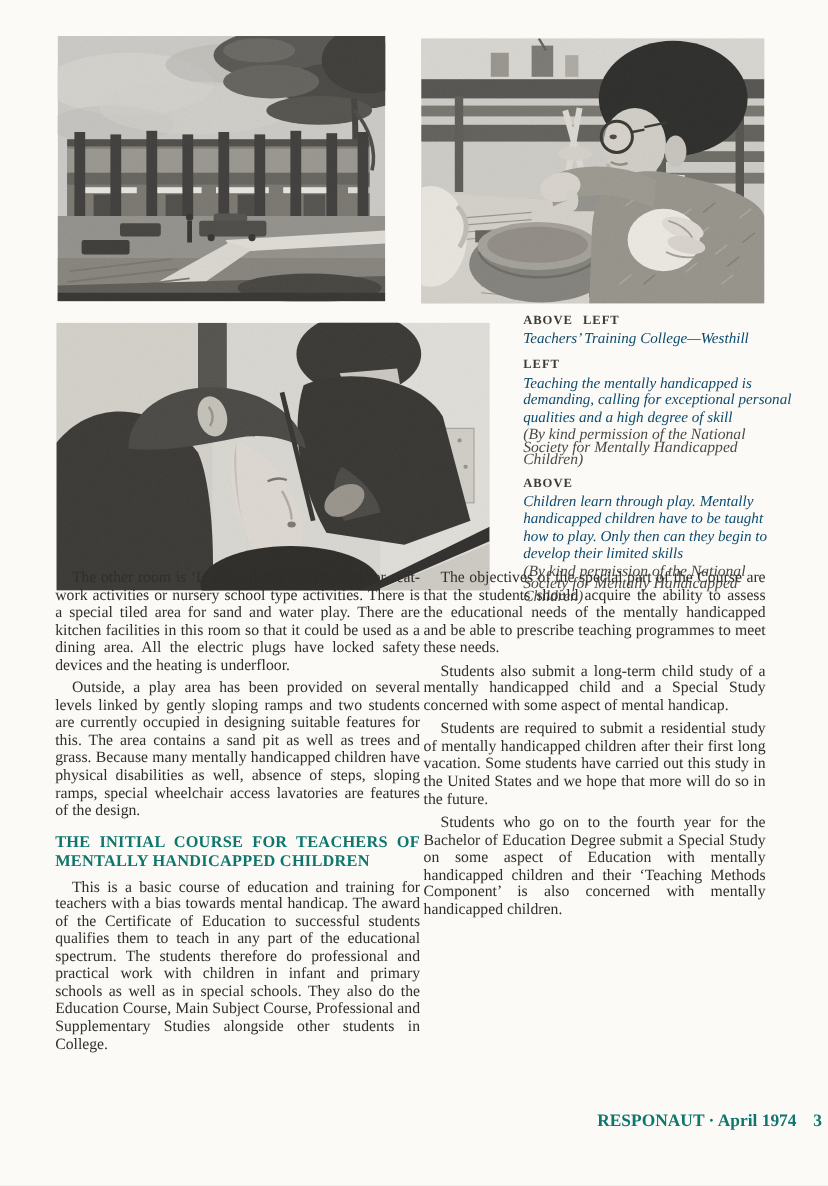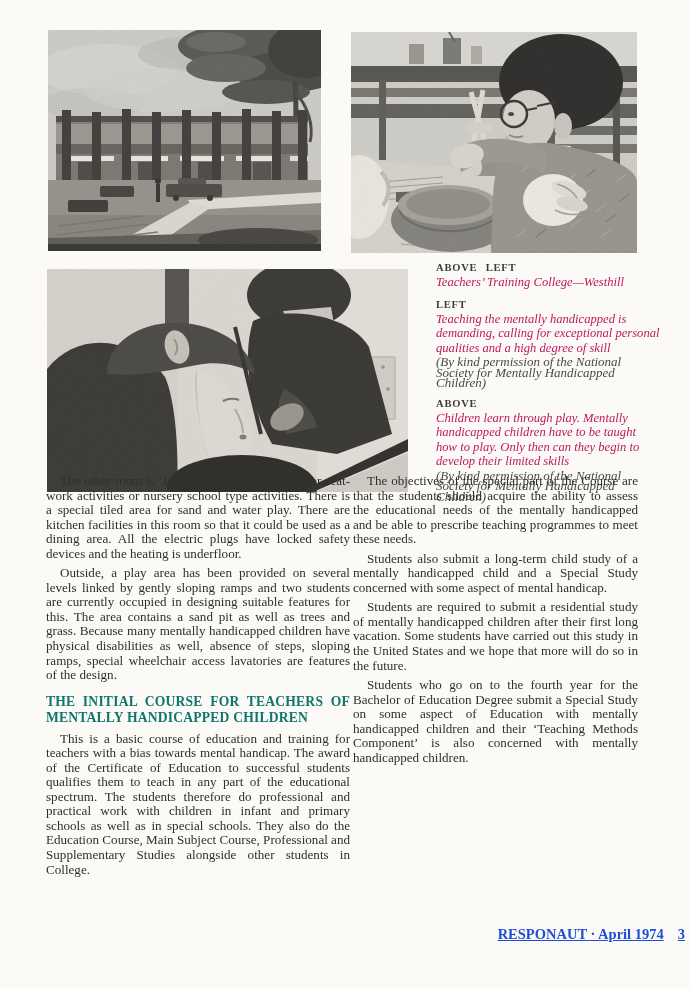--- a/index.html
+++ b/index.html
@@ -15,40 +15,39 @@
   .photo-college{left:48px;top:30px;width:273px;height:221px;}
   .photo-child{left:351px;top:32px;width:286px;height:221px;}
   .photo-teaching{left:47px;top:269px;width:361px;height:223px;}
 
   .captions{position:absolute;left:436px;top:262px;width:224px;}
   .cap{margin:0 0 9px 0;}
   .cap-label{
     font-size:10.5px;font-weight:bold;letter-spacing:0.8px;word-spacing:5px;
     color:#3c3b36;margin-bottom:2px;
   }
-  .cap-text{font-style:italic;font-size:12.6px;line-height:14.6px;color:#be185d;}
+  .cap-text{font-style:italic;font-size:12.6px;line-height:14.6px;color:#0c4a6e;}
   .cap-credit{font-style:italic;font-size:13px;line-height:10.4px;margin-top:2px;color:#4a4944;}
 
   .col{
     position:absolute;top:474px;text-align:justify;
     font-size:13.1px;line-height:14.55px;color:#302f2b;
   }
   .col-left{left:46px;width:304px;}
   .col-right{left:353px;width:285px;}
   .col p{margin:0 0 5px 0;text-indent:14px;}
   .col h2{
     font-size:13.6px;line-height:16.5px;margin:11px 0 5px 0;
     text-align:justify;letter-spacing:0.2px;color:#0f766e;
   }
 
   .footer{
     position:absolute;top:926px;right:52px;
-    font-weight:bold;font-size:14.5px;color:#1d4ed8;
+    font-weight:bold;font-size:14.5px;color:#0f766e;
     white-space:nowrap;
-    text-decoration:underline;
   }
   .footer .footer-page{margin-left:14px;font-size:14.5px;}
 </style>
 </head>
 <body>
 
 <div class="page">
 
   <svg width="0" height="0" style="position:absolute" aria-hidden="true">
     <defs>

